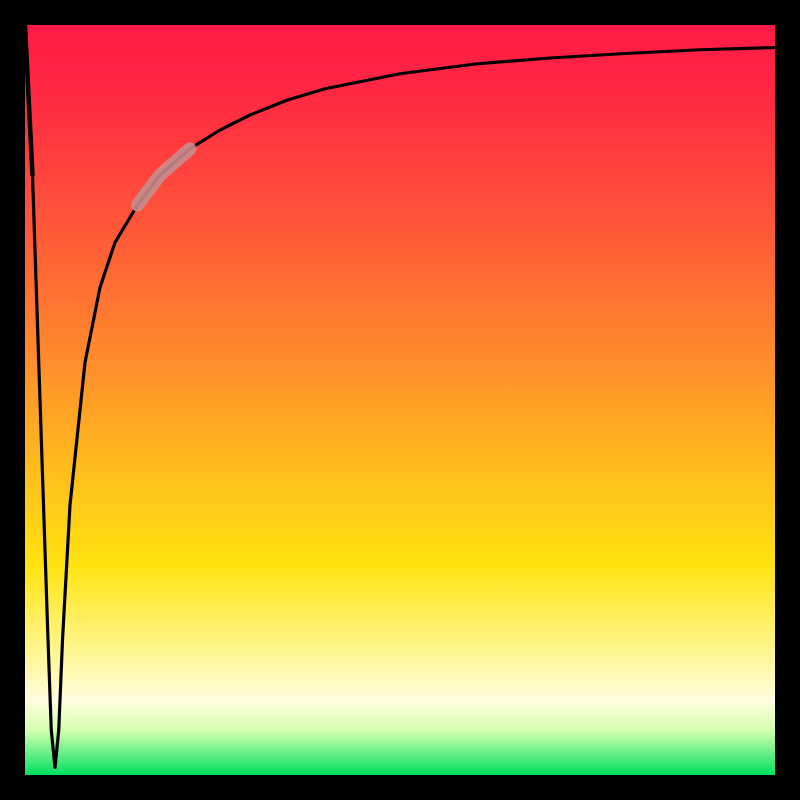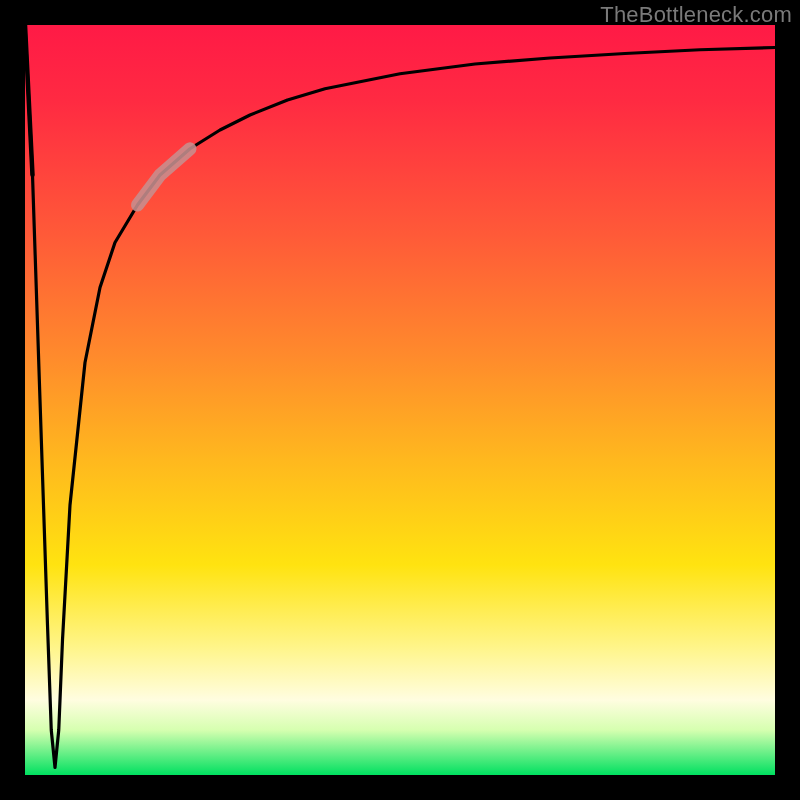--- a/index.html
+++ b/index.html
@@ -61,21 +61,20 @@
     font-weight: 500;
     letter-spacing: 0.2px;
     user-select: none;
   }
 </style>
 </head>
 <body>
 
 <div class="outer">
 
-  <div class="watermark">TheBottleneck.com</div>
 
   <div class="plot-area">
     <div class="gradient-bg"></div>
 
     <svg class="curve" viewBox="0 0 750 750" preserveAspectRatio="none">
       <path fill="none" stroke="#000000" stroke-width="3.2" stroke-linecap="round" stroke-linejoin="round" d="M 0 0
                L 7.5 150
                L 15 375
                L 22.5 600
                L 26.25 705

